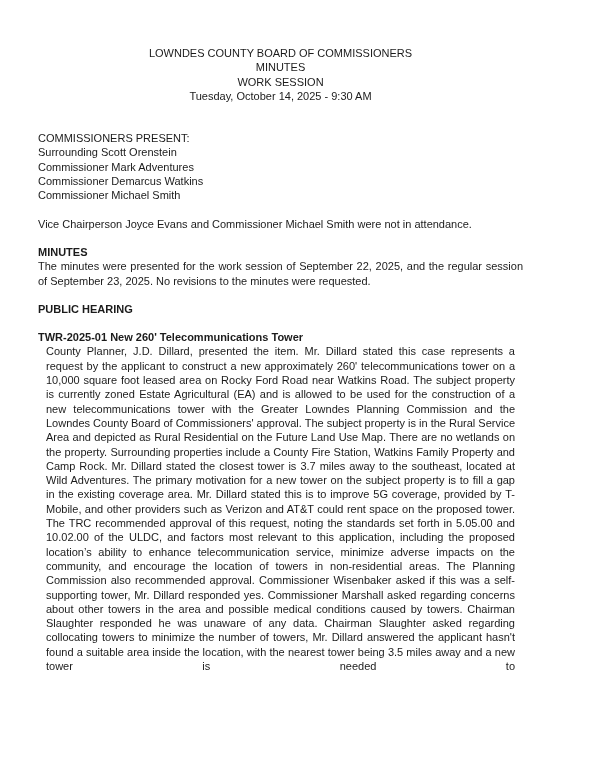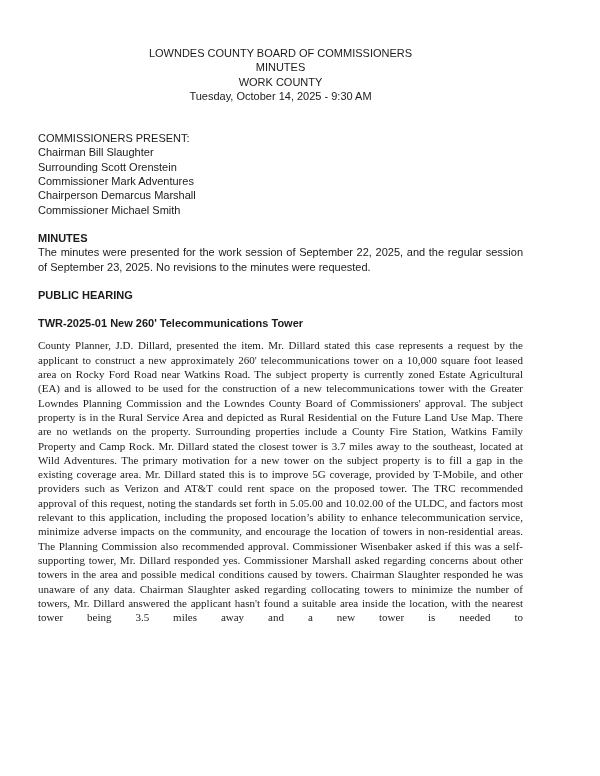--- a/index.html
+++ b/index.html
@@ -37,52 +37,51 @@
     margin: 14px 0 0 0;
     font-size: 11px;
     line-height: 14.3px;
   }
   .para {
     margin: 0 0 0 0;
     text-align: justify;
   }
   .item-title {
     font-weight: bold;
-    margin: 14px 0 8px 0;
+    margin: 14px 0 0 0;
     font-size: 11px;
     line-height: 14.3px;
   }
   .item-body {
-    margin: 0;
+    margin: 8px;
     text-align: justify;
     text-align-last: justify;
-    font-family: Liberation Serif, serif;
   }
 </style>
 </head>
 <body>
 
 <div class="page">
 
   <div class="doc-header">
     <div>LOWNDES COUNTY BOARD OF COMMISSIONERS</div>
     <div>MINUTES</div>
-    <div>WORK COUNTY</div>
+    <div>WORK SESSION</div>
     <div>Tuesday, October 14, 2025 - 9:30 AM</div>
   </div>
 
   <div class="attendance">
     <div>COMMISSIONERS PRESENT:</div>
-    <div>Chairman Bill Slaughter</div>
     <div>Surrounding Scott Orenstein</div>
     <div>Commissioner Mark Adventures</div>
-    <div>Chairperson Demarcus Marshall</div>
+    <div>Commissioner Demarcus Watkins</div>
     <div>Commissioner Michael Smith</div>
   </div>
 
+  <p class="gap-line">Vice Chairperson Joyce Evans and Commissioner Michael Smith were not in attendance.</p>
 
 
   <h2 class="heading">MINUTES</h2>
 
   <p class="para">The minutes were presented for the work session of September 22, 2025, and the regular session of September 23, 2025. No revisions to the minutes were requested.</p>
 
   <h2 class="heading">PUBLIC HEARING</h2>
 
   <h3 class="item-title">TWR-2025-01 New 260' Telecommunications Tower</h3>
 

